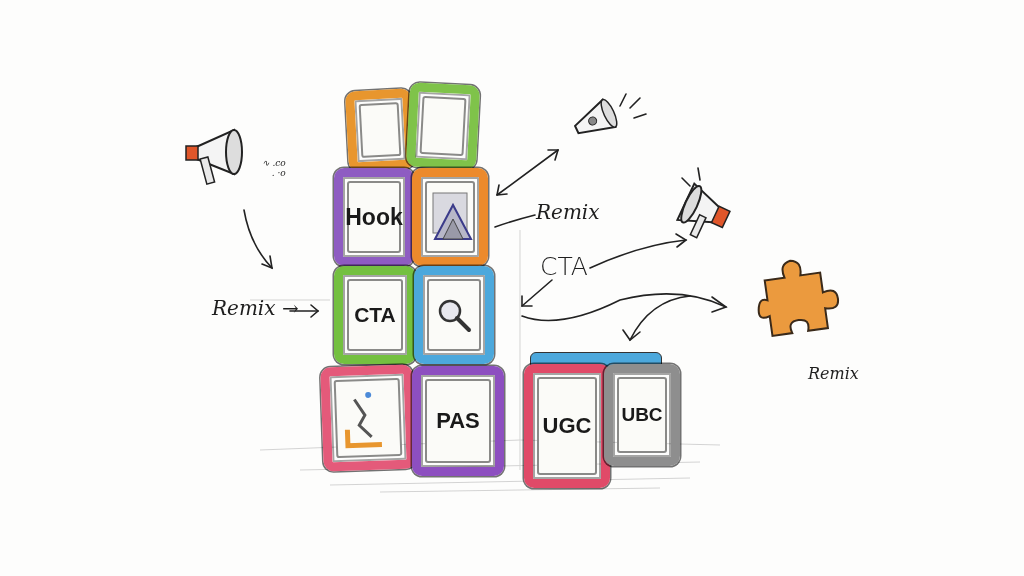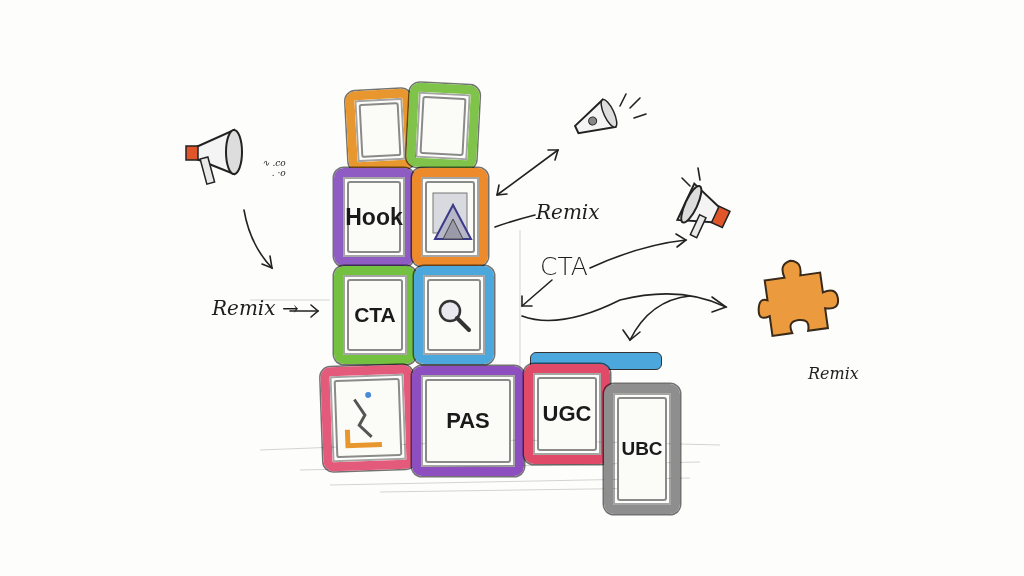--- a/index.html
+++ b/index.html
@@ -60,29 +60,29 @@
 
   <div class="tile" style="left:322px;top:366px;width:92px;height:104px;border-color:#e45a7a;transform:rotate(-2deg);">
     <div class="face">
       <svg width="54" height="66" style="position:static">
         <polyline points="14,14 24,30 18,40 30,52" fill="none" stroke="#555" stroke-width="3"></polyline>
         <circle cx="28" cy="10" r="3" fill="#4c8ad8"></circle>
         <path d="M6 44 L6 60 L40 60" fill="none" stroke="#e8962e" stroke-width="5"></path>
       </svg>
     </div>
   </div>
-  <div class="tile" style="left:412px;top:366px;width:112px;height:110px;border-color:#8d4fc0;">
+  <div class="tile" style="left:412px;top:366px;width:92px;height:110px;border-color:#8d4fc0;">
     <div class="face" style="font-size:22px;">PAS</div>
   </div>
 
   <div style="position:absolute;left:530px;top:352px;width:130px;height:16px;background:#4ca8dc;border:1.5px solid #333;border-radius:6px;"></div>
-  <div class="tile" style="left:524px;top:364px;width:86px;height:100px;border-color:#e04a68;">
+  <div class="tile" style="left:524px;top:364px;width:86px;height:124px;border-color:#e04a68;">
     <div class="face" style="font-size:22px;">UGC</div>
   </div>
-  <div class="tile" style="left:604px;top:364px;width:76px;height:130px;border-color:#8e8e8e;margin-top:20px;">
+  <div class="tile" style="left:604px;top:364px;width:76px;height:102px;border-color:#8e8e8e;">
     <div class="face" style="font-size:19px;">UBC</div>
   </div>
 
   <svg width="1024" height="576">
     <g fill="none" stroke="#222" stroke-width="1.6" stroke-linecap="round">
 
       <path d="M244 210 Q250 245 272 268"></path>
       <path d="M262 264 L272 268 L270 256"></path>
 
       <path d="M290 311 L318 311"></path>

